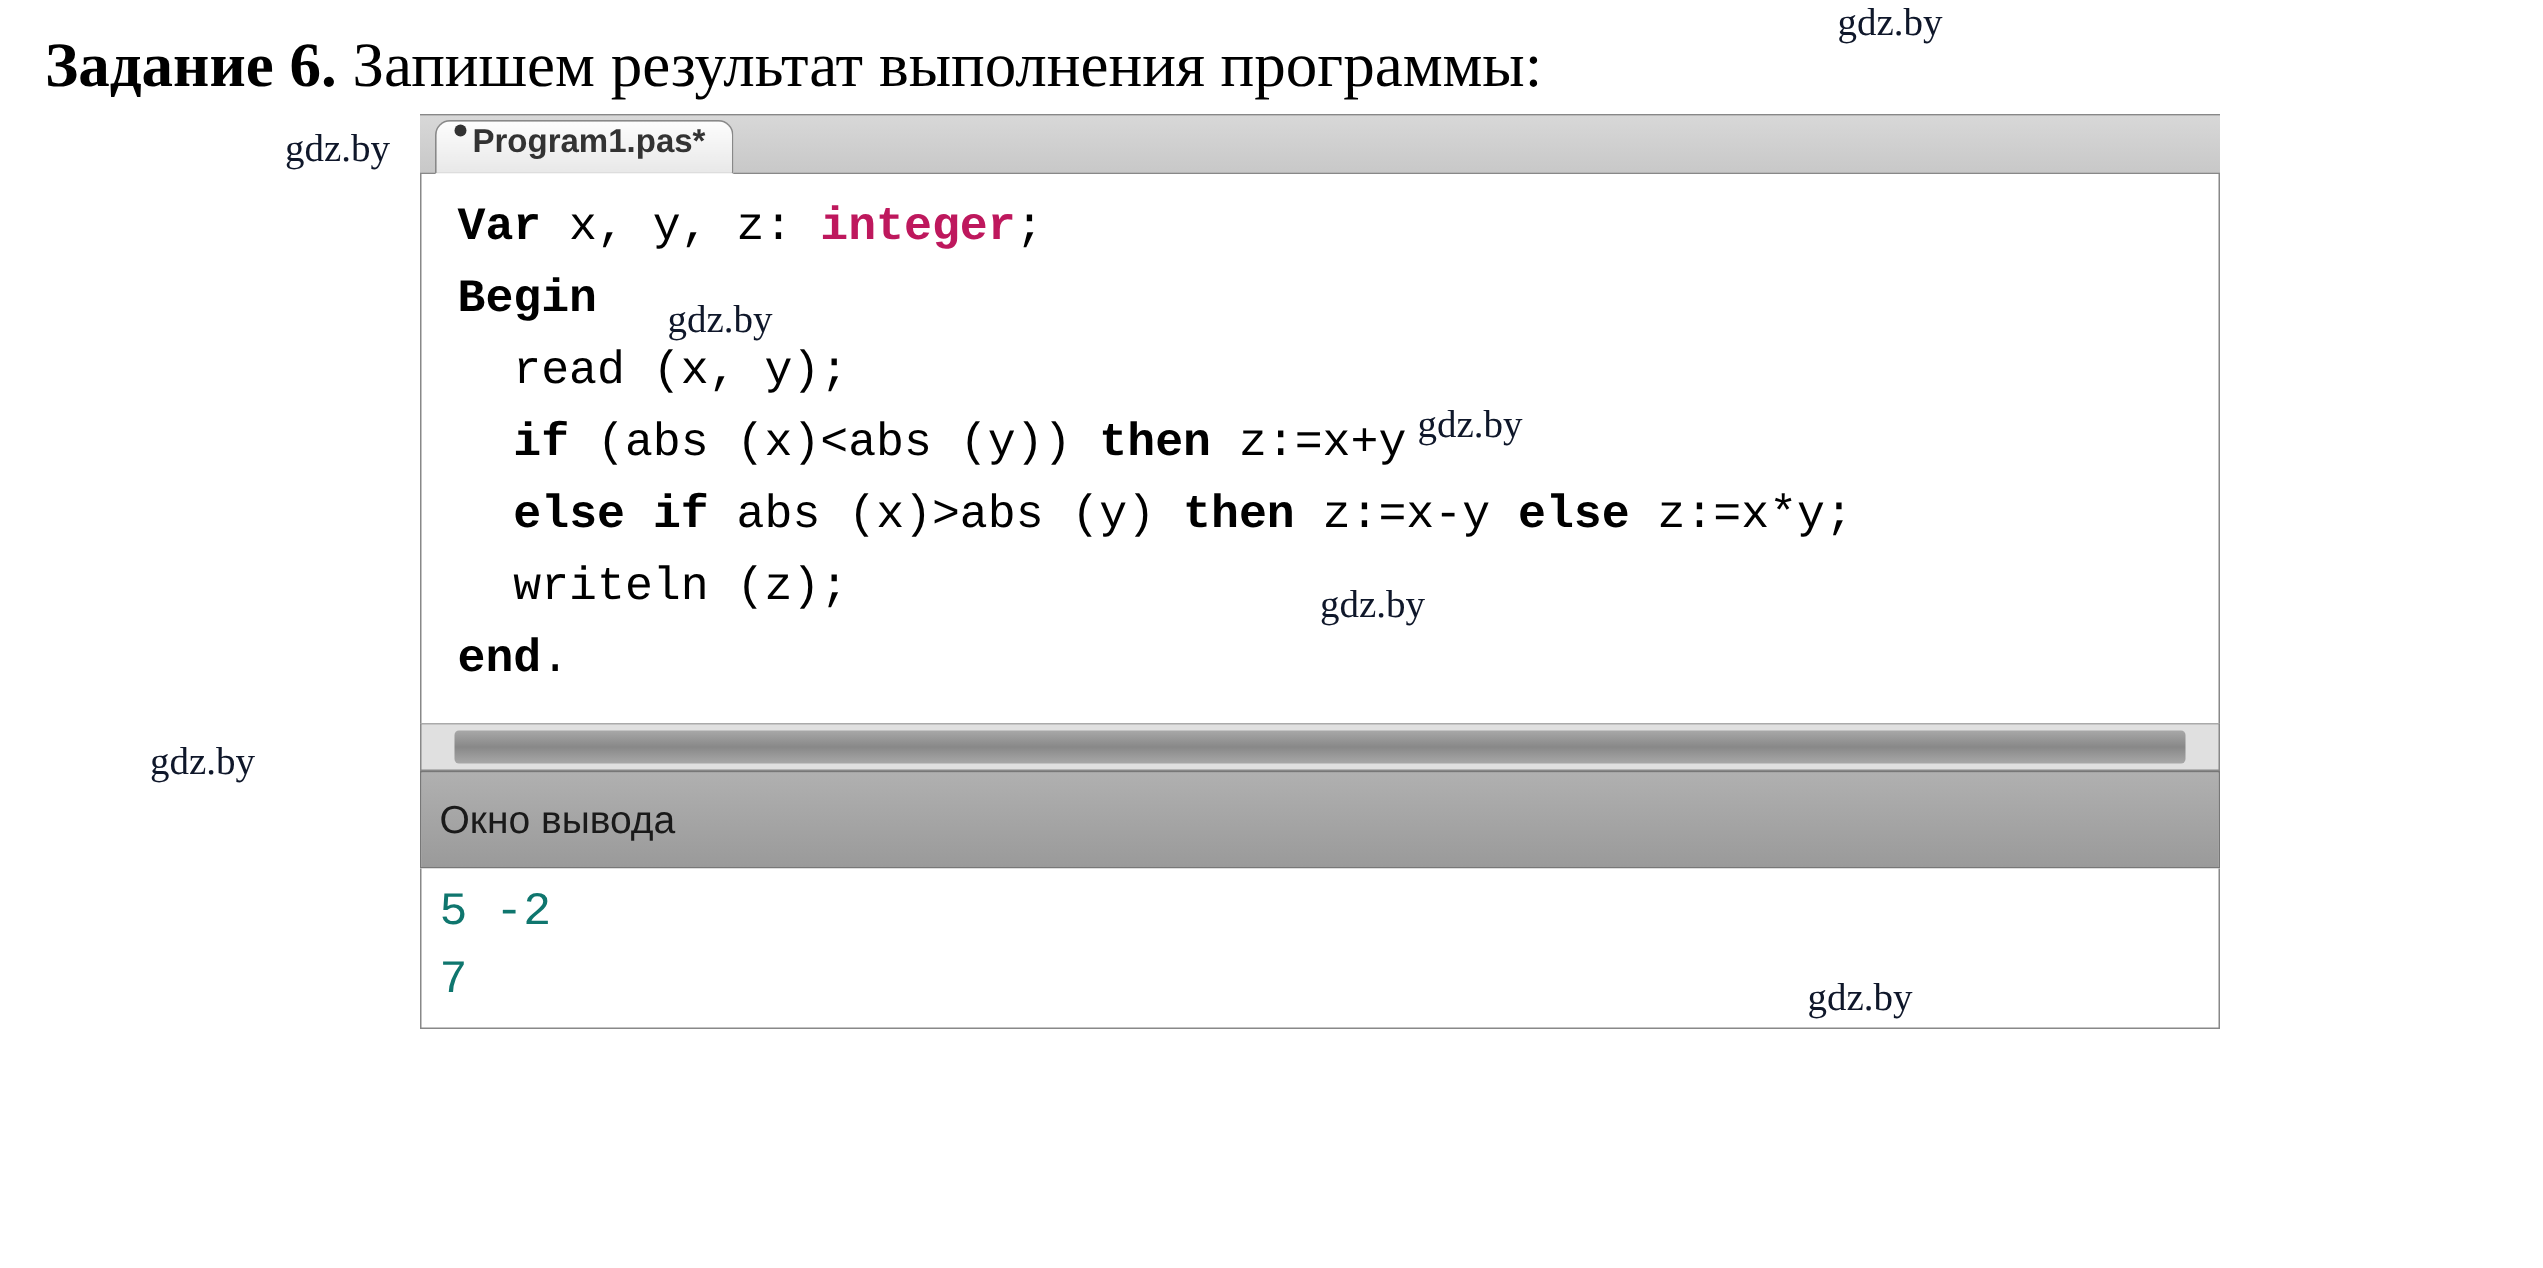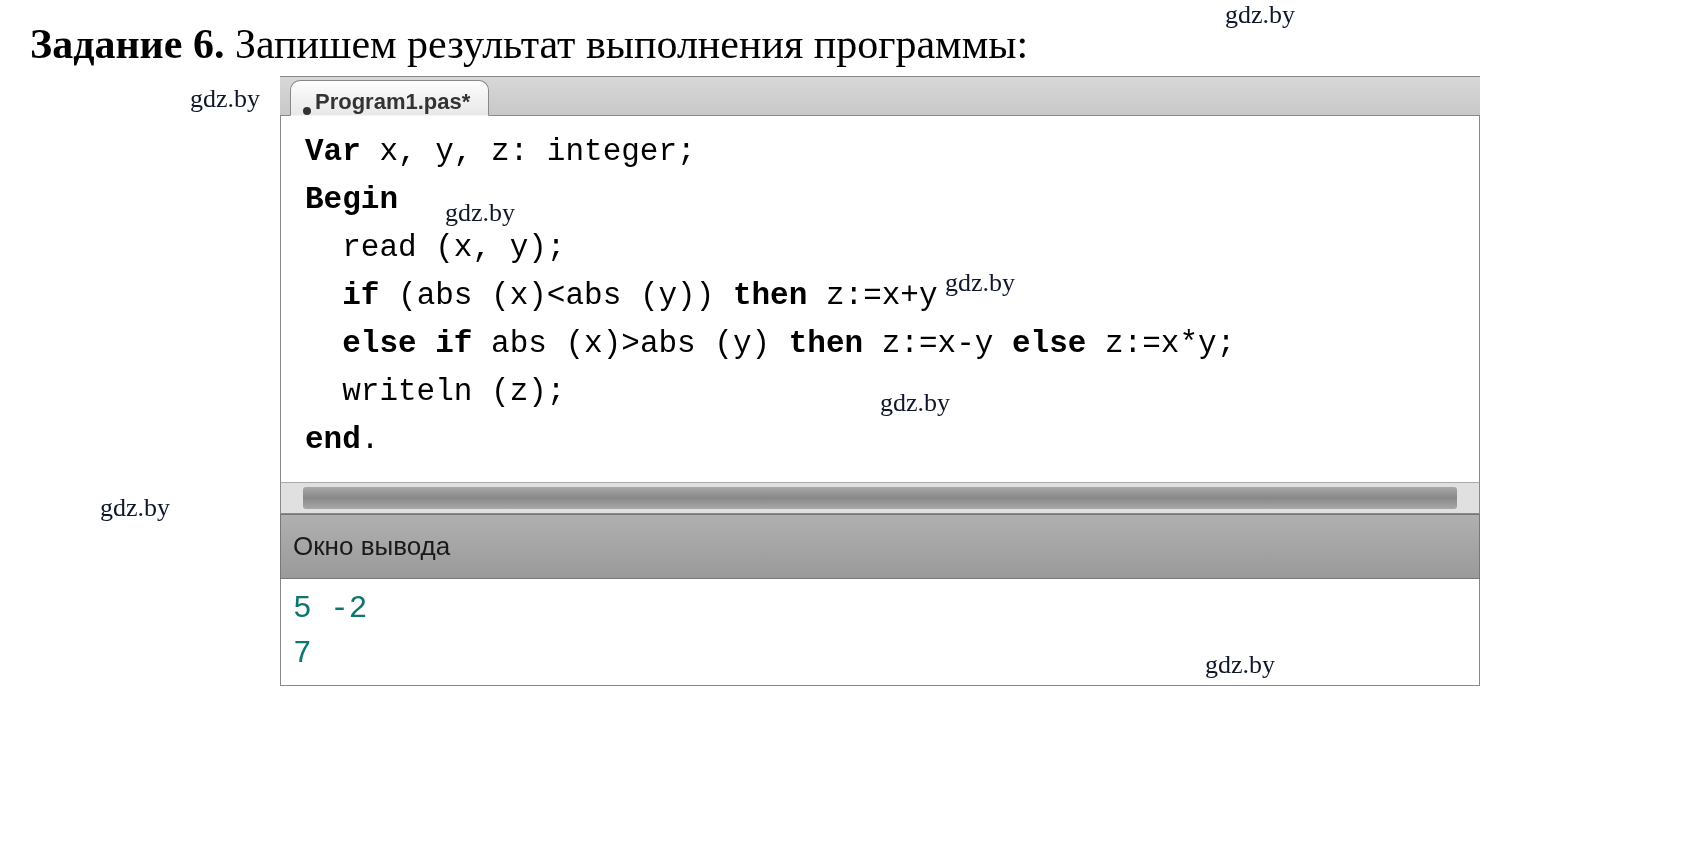--- a/index.html
+++ b/index.html
@@ -47,21 +47,21 @@
       padding: 0 18px 0 12px;
       background: linear-gradient(#fdfdfd, #e8e8e8);
       border: 1px solid #888;
       border-bottom: 1px solid #f5f5f5;
       border-radius: 10px 10px 0 0;
       font-family: Arial, sans-serif;
       font-size: 22px;
       font-weight: bold;
       color: #333;
       display: flex;
-      align-items: flex-end;
+      align-items: flex-start;
     }
     .tab-dot {
       display: inline-block;
       width: 8px;
       height: 8px;
       background: #333;
       border-radius: 50%;
       margin-right: 4px;
       margin-top: 2px;
     }
@@ -70,21 +70,21 @@
       border-left: 1px solid #888;
       border-right: 1px solid #888;
       padding: 12px 24px 18px 24px;
       font-family: 'Consolas', 'Courier New', monospace;
       font-size: 31px;
       line-height: 1.55;
       color: #000;
       white-space: pre;
     }
     .kw { font-weight: bold; color: #000; }
-    .type-kw { font-weight: normal; color: #000000; }
+    .type-kw { font-weight: bold; color: #be185d; }
     .scrollbar-strip {
       height: 30px;
       background: #e0e0e0;
       border-left: 1px solid #888;
       border-right: 1px solid #888;
       border-top: 1px solid #aaa;
       border-bottom: 1px solid #888;
       position: relative;
     }
     .scrollbar-track {

